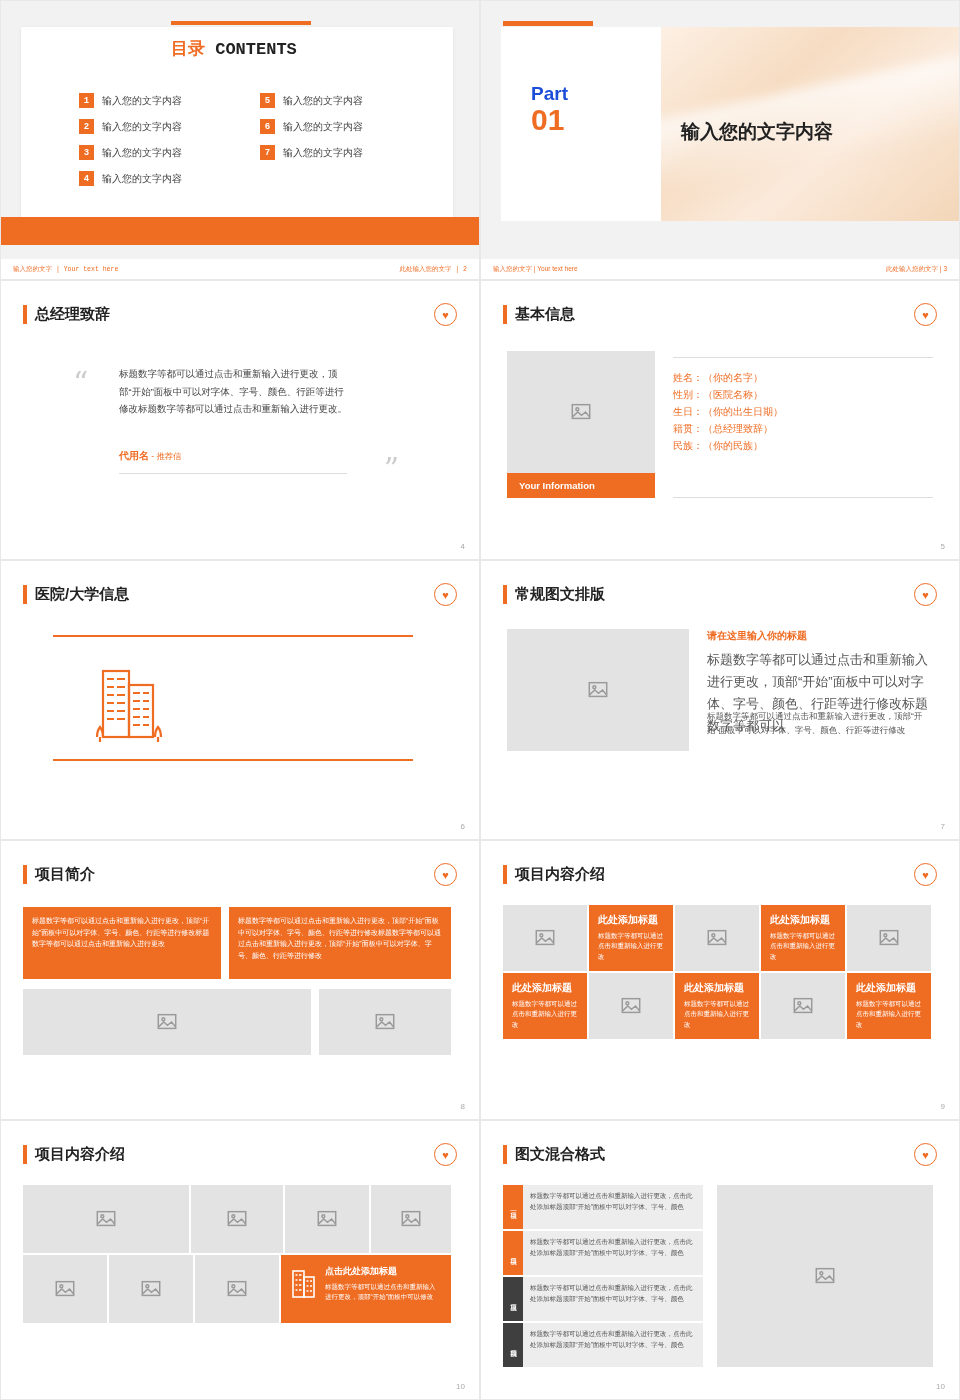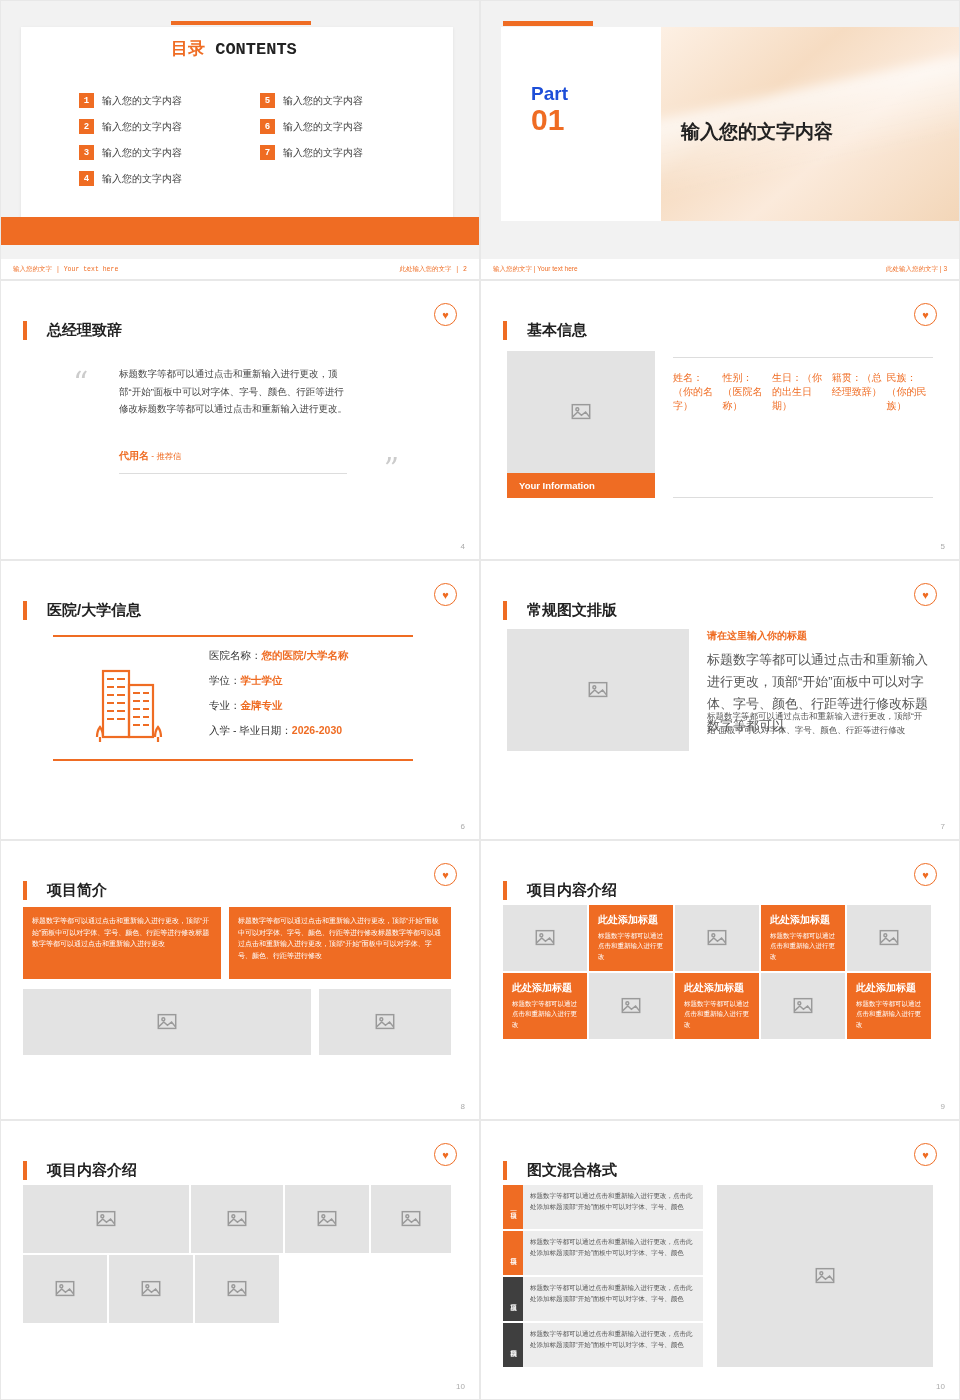--- a/index.html
+++ b/index.html
@@ -73,21 +73,21 @@
     content:""; position:absolute; left:-10%; top:30%; width:130%; height:40%;
     background: linear-gradient(180deg, rgba(255,255,255,.75), rgba(255,255,255,0));
     transform: rotate(-12deg); filter: blur(6px);
   }
   .s3 .heading {
     position: absolute; left: 200px; top: 118px;
     font-size: 19px; font-weight: bold; color: #222; z-index: 3;
   }
 
   
-  .c-head { position: absolute; left: 22px; top: 24px; display: flex; align-items: flex-end; gap: 20px; margin-top: 16px; }
+  .c-head { position: absolute; left: 22px; top: 24px; display: flex; align-items: flex-end; gap: 8px; }
   .c-head .bar { width: 4px; height: 19px; background: #ef6c23; }
   .c-head .h { font-size: 15px; font-weight: bold; color: #222; }
   .logo {
     position: absolute; right: 22px; top: 22px; width: 23px; height: 23px;
     border: 1.6px solid #ef6c23; border-radius: 50%;
     display: flex; align-items: center; justify-content: center;
     color: #ef6c23; font-size: 11px;
   }
 
   
@@ -102,21 +102,21 @@
   .s5 .imgbox { position: absolute; left: 26px; top: 70px; width: 148px; height: 122px; background: #e3e3e3; }
   .s5 .caption {
     position: absolute; left: 26px; top: 192px; width: 148px; height: 25px;
     background: #ef6c23; color: #fff; font-size: 9.5px; font-weight: bold;
     display: flex; align-items: center; padding-left: 12px;
   }
   .s5 .info { position: absolute; left: 192px; top: 76px; width: 260px; }
   .s5 .info .ln { position: absolute; left: 0; width: 100%; height: 1px; background: #ddd; }
   .s5 .ln-top { top: 0; }
   .s5 .ln-bot { top: 140px; }
-  .s5 .rows { padding-top: 14px; display: flex; flex-direction: row; gap: 3px; }
+  .s5 .rows { padding-top: 14px; display: flex; flex-direction: column; gap: 3px; }
   .s5 .r { font-size: 10px; color: #ef6c23; }
 
   
   .s6 .ln { position: absolute; left: 52px; width: 360px; height: 2px; background: #ef6c23; }
   .s6 .ln-top { top: 74px; }
   .s6 .ln-bot { top: 198px; }
   .s6 .bldg { position: absolute; left: 82px; top: 92px; }
   .s6 .txts { position: absolute; left: 208px; top: 88px; display: flex; flex-direction: column; gap: 11px; }
   .s6 .t { font-size: 10.5px; color: #333; }
   .s6 .t b { color: #ef6c23; }
@@ -290,26 +290,20 @@
     <div class="bldg">
       <svg width="96" height="96" viewBox="0 0 96 96" fill="none" stroke="#ef6c23" stroke-width="2.2">
         <rect x="20" y="18" width="26" height="66"></rect>
         <rect x="46" y="32" width="24" height="52"></rect>
         <path d="M24 26h7M34 26h8M24 34h7M34 34h8M24 42h7M34 42h8M24 50h7M34 50h8M24 58h7M34 58h8M24 66h7M34 66h8"></path>
         <path d="M50 40h7M60 40h6M50 48h7M60 48h6M50 56h7M60 56h6M50 64h7M60 64h6M50 72h7M60 72h6"></path>
         <path d="M14 84c0-6 3-10 3-10s3 4 3 10M72 84c0-6 3-10 3-10s3 4 3 10"></path>
         <path d="M17 84v5M75 84v5"></path>
       </svg>
     </div>
-    <div class="txts">
-      <div class="t"><span>医院名称：</span><b>您的医院/大学名称</b></div>
-      <div class="t"><span>学位：</span><b>学士学位</b></div>
-      <div class="t"><span>专业：</span><b>金牌专业</b></div>
-      <div class="t"><span>入学 - 毕业日期：</span><b>2026-2030</b></div>
-    </div>
     <div class="pg">6</div>
   </div>
 
   <div class="slide s7">
     <div class="c-head">
       <span class="bar"></span>
       <span class="h">常规图文排版</span>
     </div>
     <div class="logo">♥</div>
     <div class="imgbox">
@@ -498,20 +492,34 @@
     <div class="cell" style="left:194px; top:134px; width:84px; height:68px;">
       <span class="ph">
           <svg viewBox="0 0 24 24" fill="none" stroke="#9a9a9a" stroke-width="1.6">
             <rect x="2.5" y="4" width="19" height="15"></rect>
             <circle cx="8" cy="9" r="1.6"></circle>
             <path d="M3 17l5.5-5 4 3.5L17 12l4 5"></path>
           </svg>
         </span>
     </div>
 
+    <div class="orgcell" style="left:280px; top:134px; width:170px; height:68px;">
+      <span>
+        <svg width="26" height="34" viewBox="0 0 26 34" fill="none" stroke="#ffffff" stroke-width="1.6">
+          <rect x="2" y="6" width="11" height="26"></rect>
+            <rect x="13" y="12" width="10" height="20"></rect>
+          <path d="M4.5 10h2M8 10h2.5M4.5 15h2M8 15h2.5M4.5 20h2M8 20h2.5M4.5 25h2M8 25h2.5"></path>
+          <path d="M15.5 16h2M19 16h2M15.5 21h2M19 21h2M15.5 26h2M19 26h2"></path>
+        </svg>
+      </span>
+      <span>
+        <span class="ct" style="display:block">点击此处添加标题</span>
+        <span class="cb" style="display:block">标题数字等都可以通过点击和重新输入进行更改，顶部“开始”面板中可以修改</span>
+      </span>
+    </div>
 
     <div class="pg">10</div>
   </div>
 
   <div class="slide s11">
     <div class="c-head">
       <span class="bar"></span>
       <span class="h">图文混合格式</span>
     </div>
     <div class="logo">♥</div>

